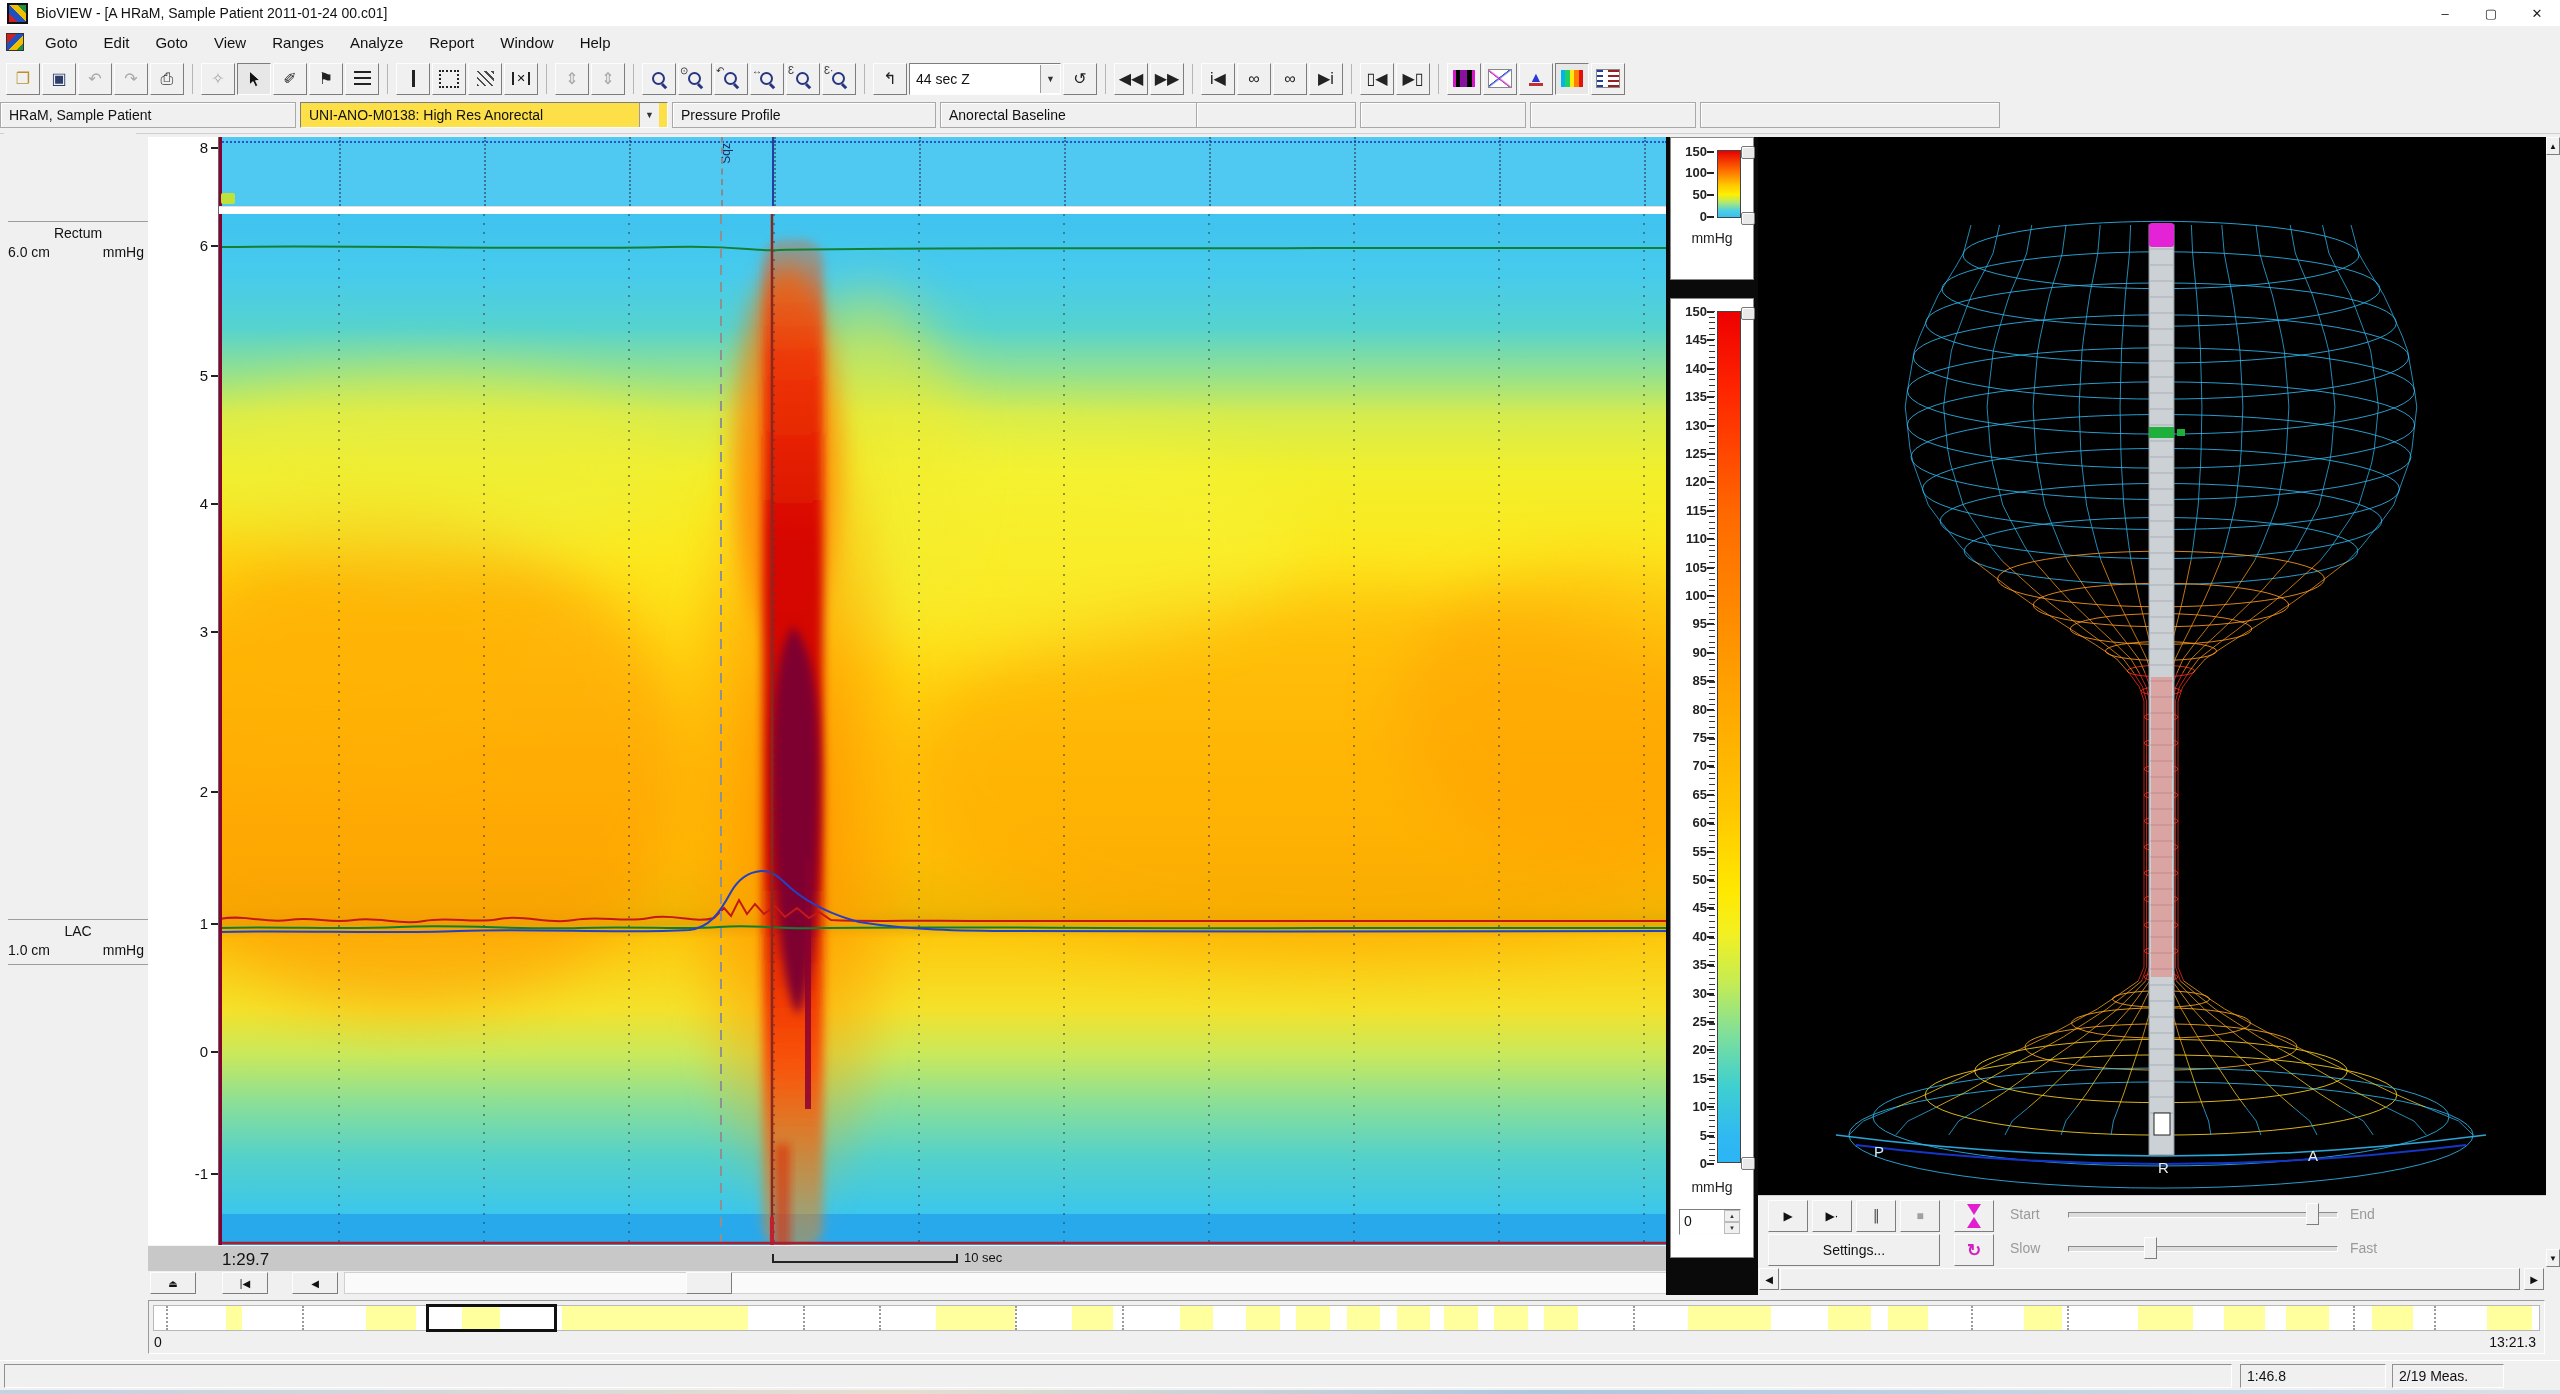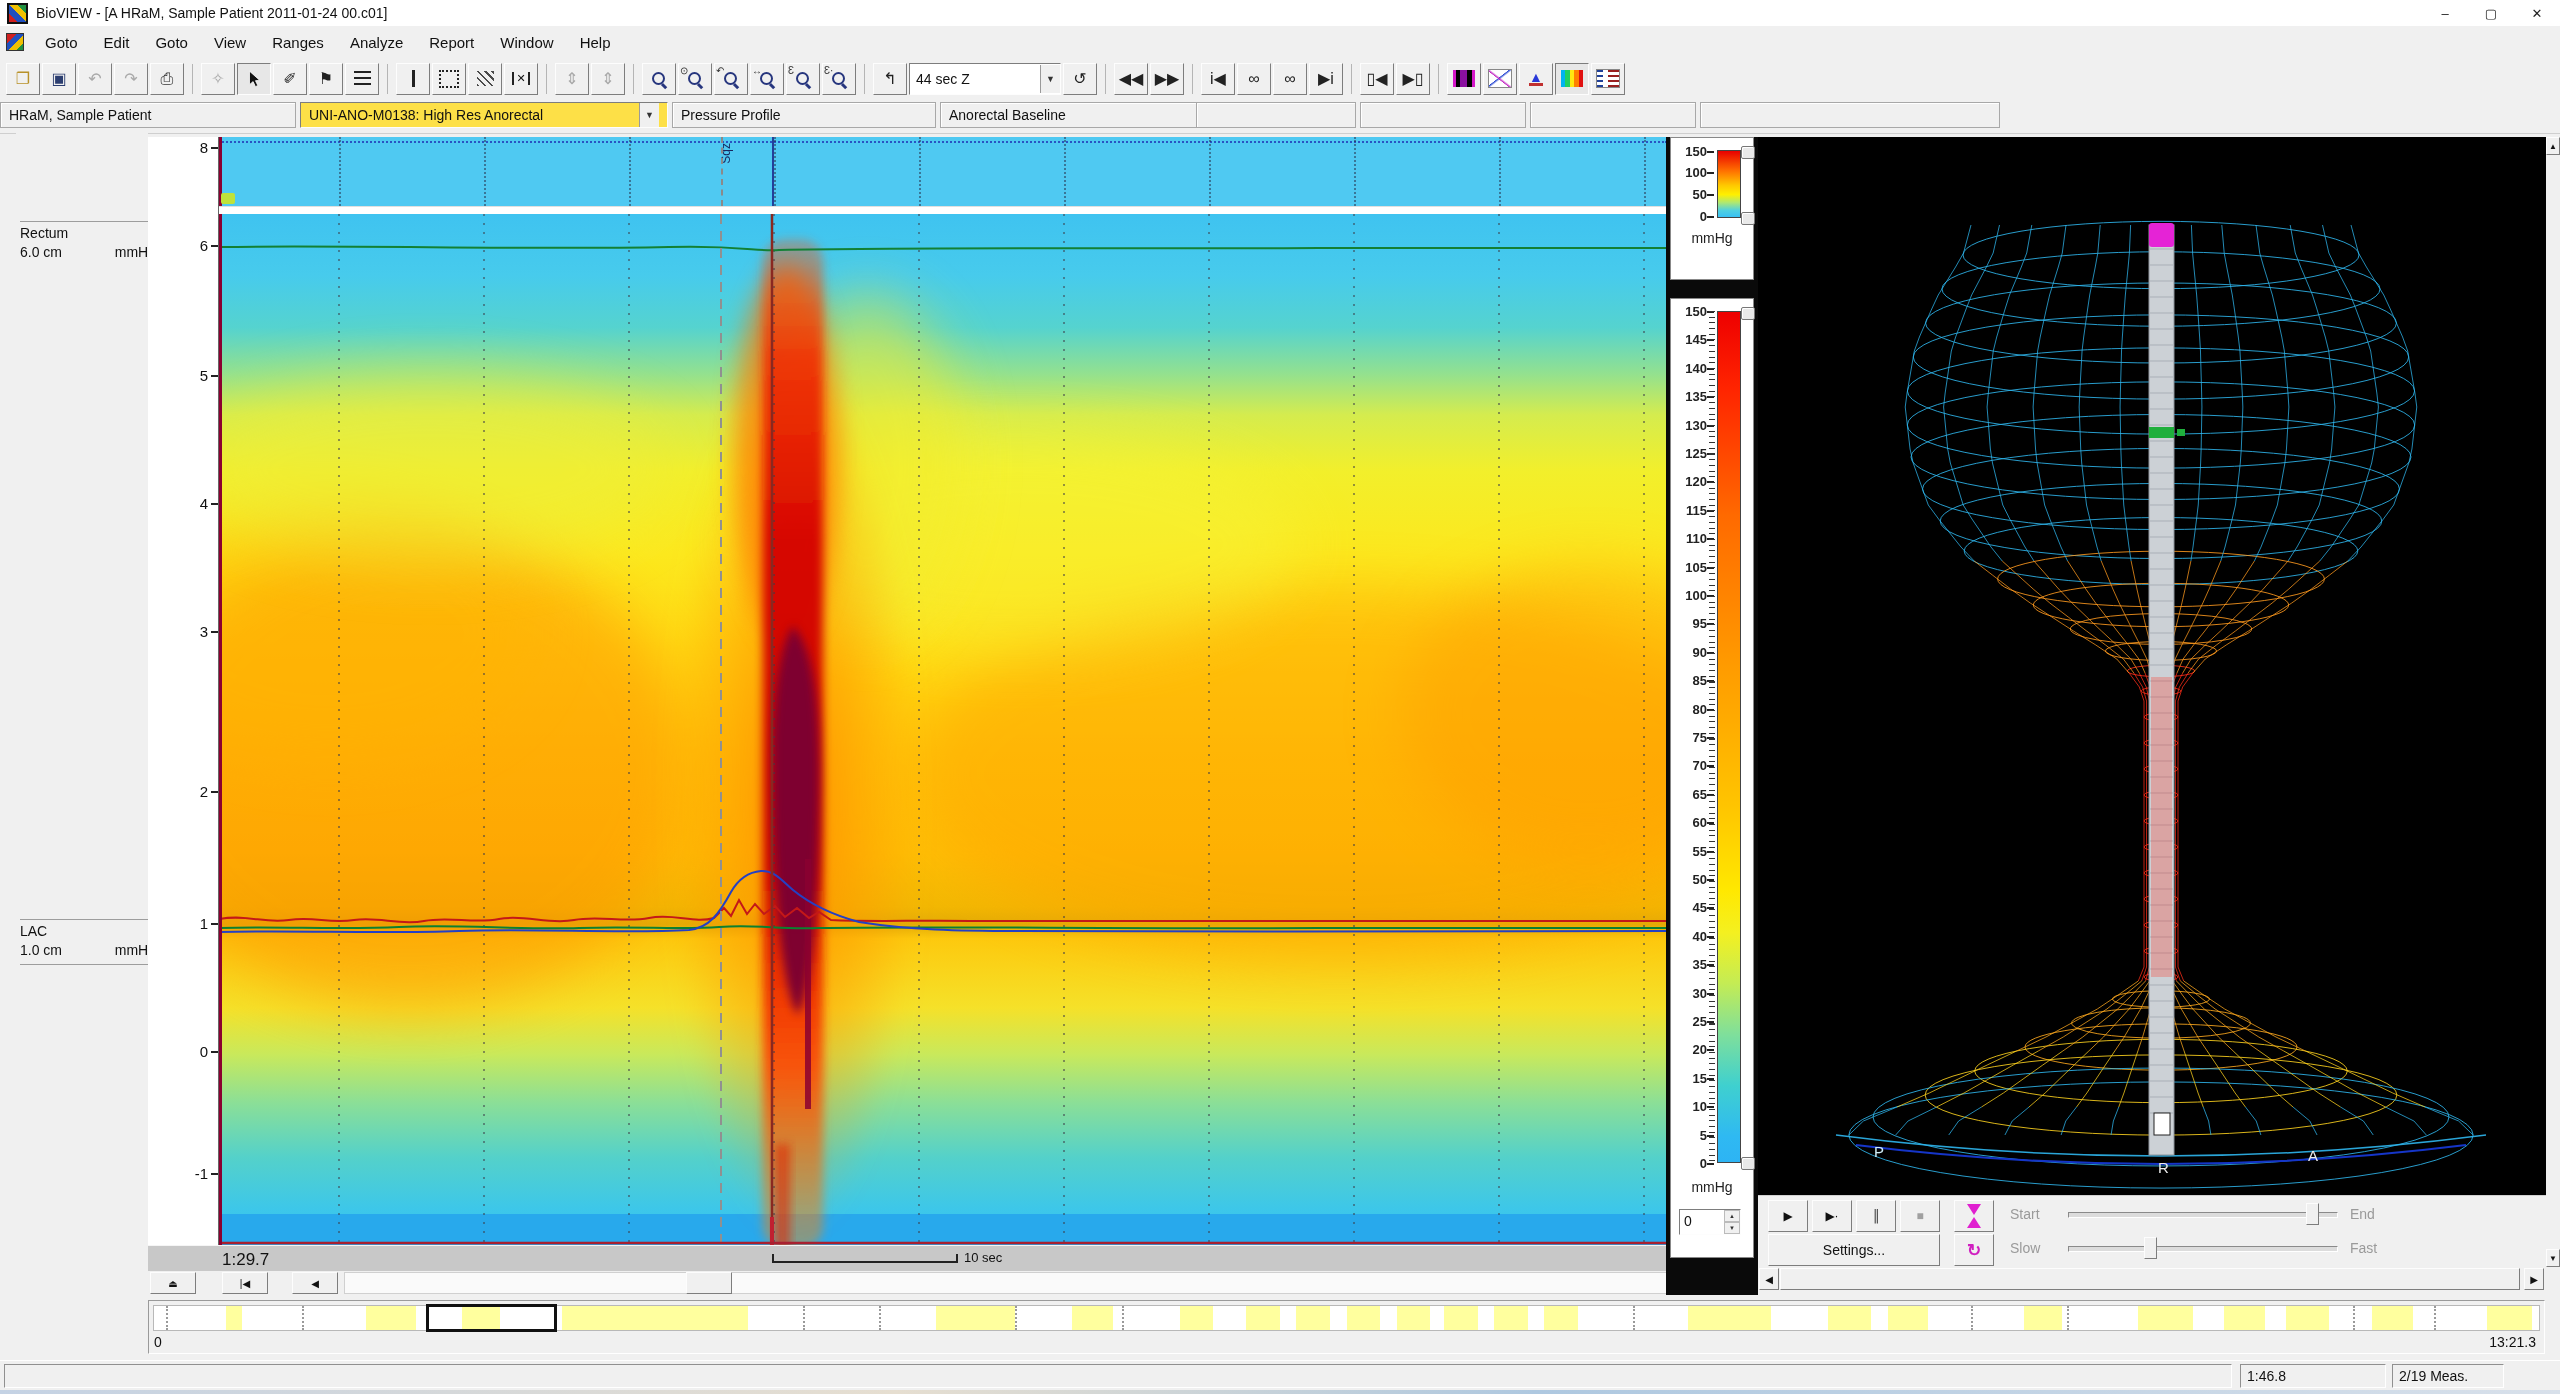--- a/index.html
+++ b/index.html
@@ -48,21 +48,21 @@
   .ic-vcontour{display:inline-block;width:22px;height:17px;background:linear-gradient(90deg,#00b4f0 0 4px,#20d060 4px 9px,#ffe810 9px 13px,#ff8000 13px 18px,#e01010 18px 22px);}
   .ic-vlist{display:inline-block;width:22px;height:17px;border:1px solid #888;background:
     repeating-linear-gradient(to bottom,#204098 0 2px,transparent 2px 5px) left/6px 100% no-repeat,
     repeating-linear-gradient(to bottom,#982020 0 2px,transparent 2px 5px) right/11px 100% no-repeat,#fff;}
   
   #infobar{left:0;top:99px;width:2560px;height:34px;background:#f0f0f0;border-bottom:1px solid #cfcfcf;}
   .cell{position:absolute;top:3px;height:26px;background:#f0f0f0;border:1px solid #a8a8a8;box-shadow:inset 1px 1px 0 #fff;
     display:flex;align-items:center;padding:0 8px;font-size:14px;box-sizing:border-box;}
   .cell.sunken{background:#fde047;box-shadow:none;border-color:#7d7d7d #fdfdfd #fdfdfd #7d7d7d;justify-content:space-between;}
   
-  #gutter{left:16px;top:133px;width:132px;height:1163px;background:#f0f0f0;}
+  #gutter{left:4px;top:133px;width:132px;height:1163px;background:#f0f0f0;text-align:center;}
   .chan-block{position:absolute;left:4px;width:140px;}
   .chan-hr{border-top:1px solid #9d9d9d;margin-bottom:3px;}
   .chan-name{font-size:14px;}
   .chan-row{display:flex;justify-content:space-between;width:136px;font-size:14px;margin-top:3px;}
   #yaxis{left:148px;top:137px;width:70px;height:1158px;background:#fff;}
   .ytick{position:absolute;right:0;display:flex;align-items:center;gap:3px;}
   .ytick .yl{font-size:15px;}
   .ytick .ym{width:7px;height:2px;background:#222;}
   
   #plot{left:218px;top:137px;width:1448px;height:1108px;border-left:1px solid #666;box-sizing:content-box;}

